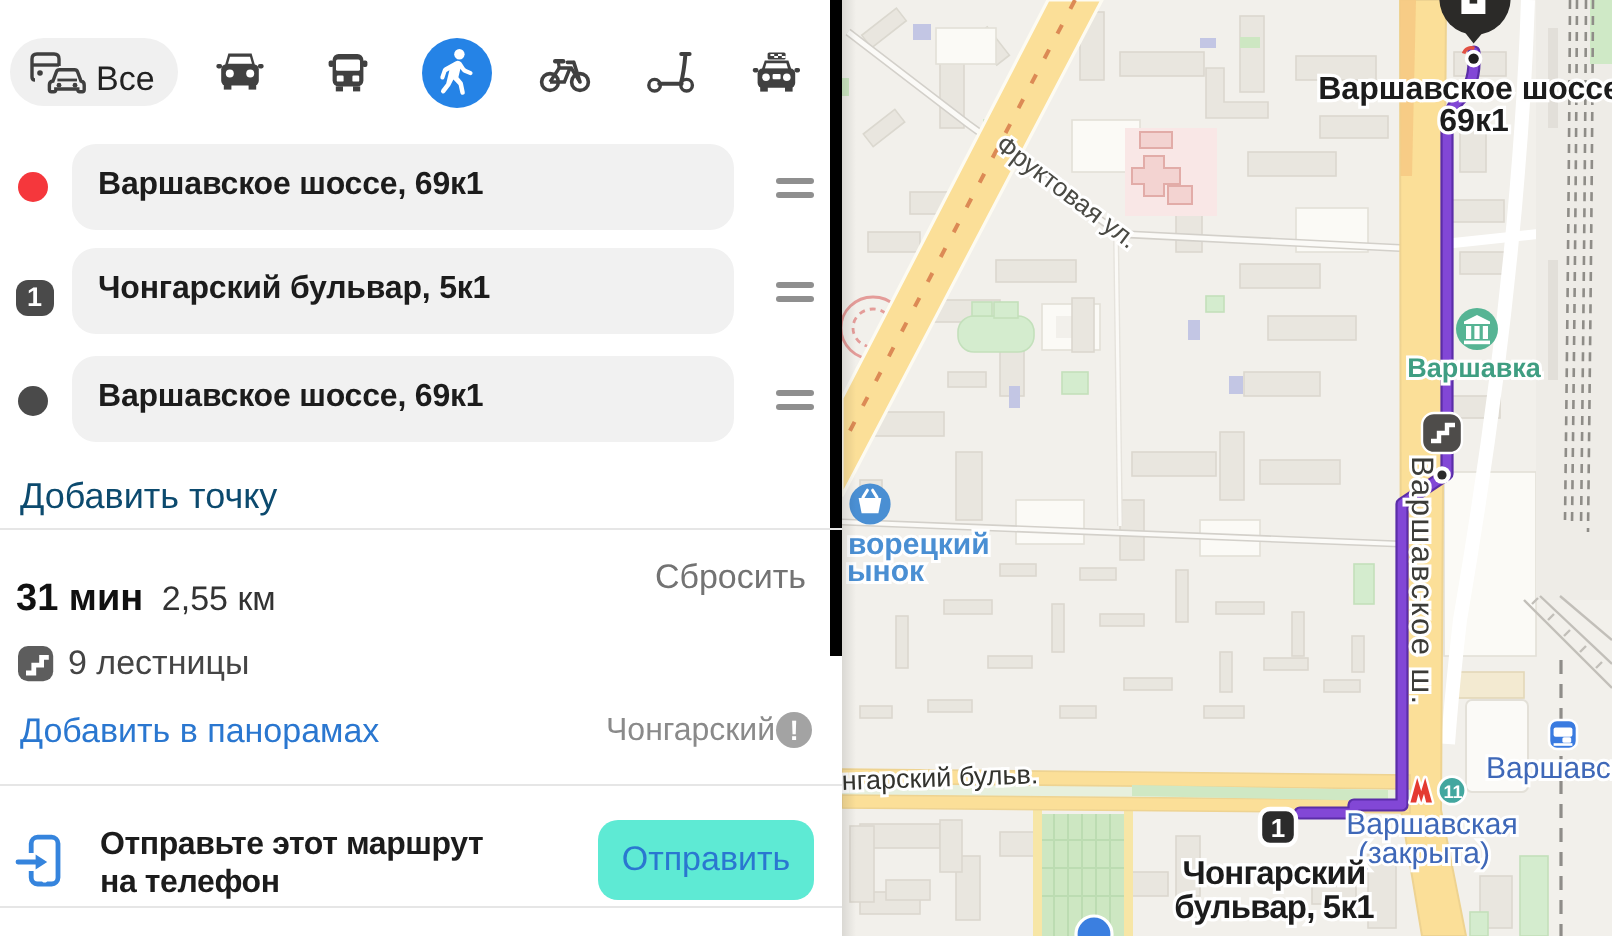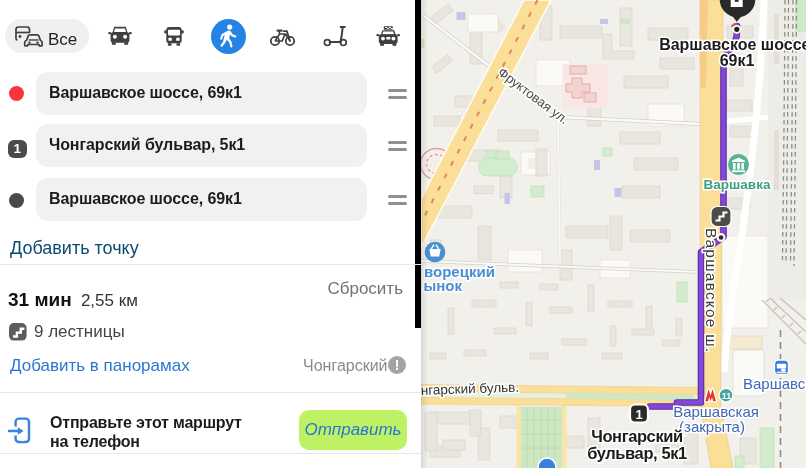--- a/index.html
+++ b/index.html
@@ -162,21 +162,21 @@
     <svg class="abs" style="left:6px;top:415px;" width="30" height="30" viewBox="0 0 30 30">
       <rect x="9.6" y="3.6" width="13.4" height="23.4" rx="3.2" fill="none" stroke="#3584dd" stroke-width="2.4"></rect>
       <rect x="7.5" y="11.5" width="4.2" height="9" fill="#ffffff"></rect>
       <path d="M3 16 h9" stroke="#3584dd" stroke-width="2.4" stroke-linecap="round"></path>
       <polygon points="11.8,12.2 17.6,16 11.8,19.8" fill="#3584dd"></polygon>
       <circle cx="16.3" cy="25" r="1.3" fill="#fff"></circle>
     </svg>
 
     <div class="abs" style="left:50px;top:413px;font-size:16px;font-weight:bold;color:#1c1c1c;line-height:19px;letter-spacing:-0.2px;">Отправьте этот маршрут<br>на телефон</div>
 
-    <div class="abs" style="left:299px;top:410px;width:108px;height:40px;background:#bef264;border-radius:10px;color:#2a77d0;font-size:17px;text-align:center;line-height:40px;font-style:italic;">Отправить</div>
+    <div class="abs" style="left:299px;top:410px;width:108px;height:40px;background:#5eead4;border-radius:10px;color:#2a77d0;font-size:17px;text-align:center;line-height:40px;">Отправить</div>
 
     <div class="abs" style="left:0;top:453px;width:421px;height:1px;background:#e6e6e6;"></div>
   </div>
 </div>
 
 <div class="abs" style="left:421px;top:0;width:385px;height:468px;">
 <svg width="385" height="468" viewBox="421 0 385 468" font-family="&quot;Liberation Sans&quot;, sans-serif">
 
 <rect x="421" y="0" width="385" height="468" fill="#f2f0eb"></rect>
 <defs>

